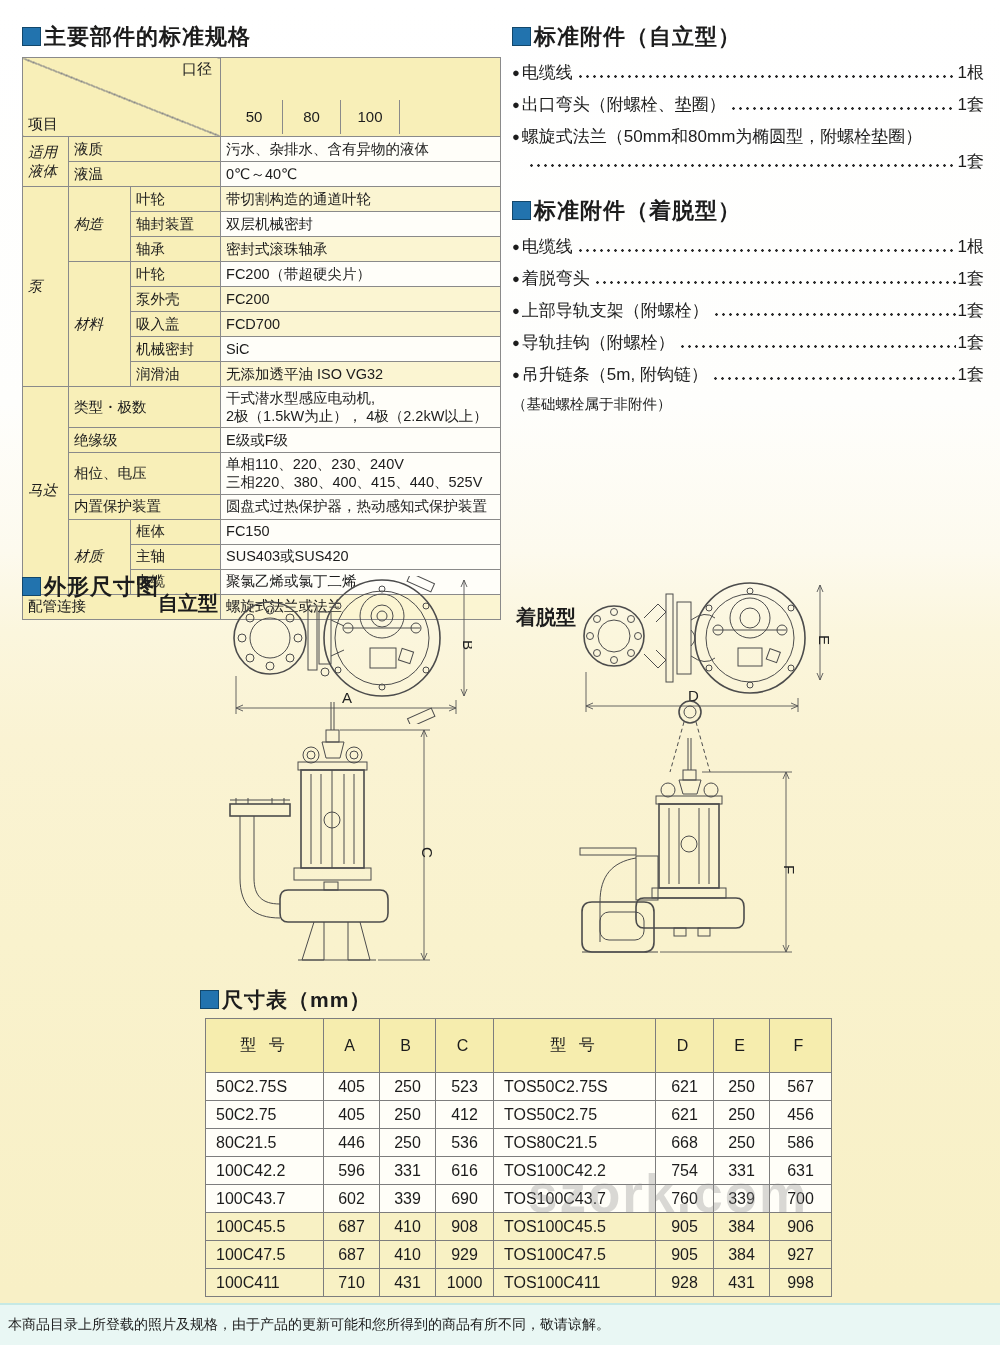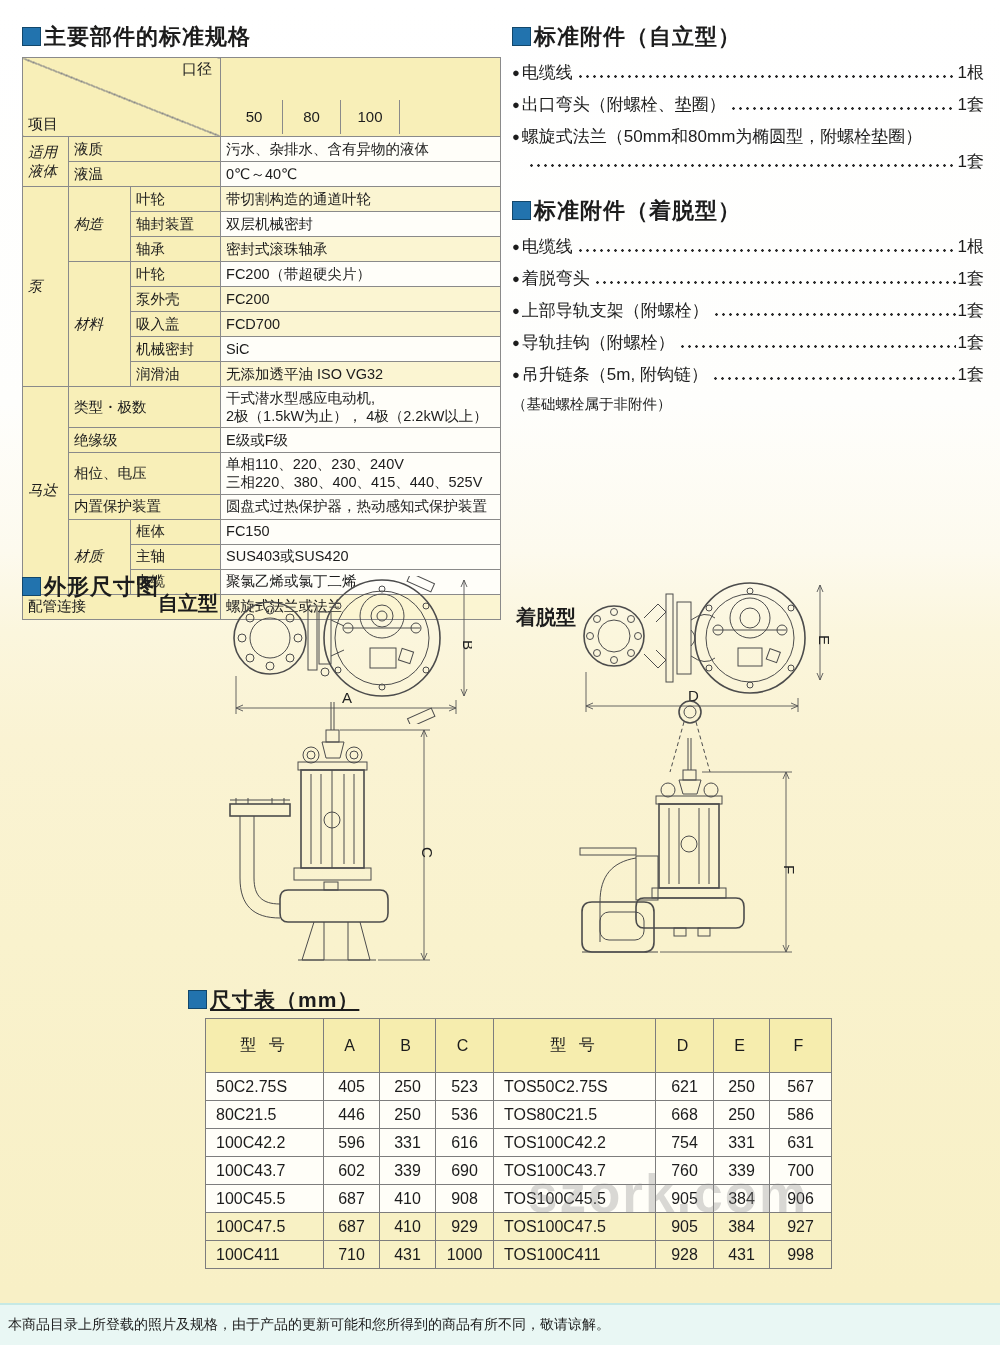--- a/index.html
+++ b/index.html
@@ -50,21 +50,21 @@
   
   .dims-title{position:absolute;left:22px;top:572px;}
   .type-label{position:absolute;font-size:20px;font-weight:bold;}
   .drawing{position:absolute;}
   .drawing svg{display:block;}
   .tl{stroke:#4c4c4c;fill:none;stroke-width:1;}
   .tl2{stroke:#4c4c4c;fill:none;stroke-width:1.6;}
   .dimln{stroke:#555;fill:none;stroke-width:0.9;}
   .dimtx{font-size:15px;fill:#222;font-family:"Liberation Sans","DejaVu Sans",sans-serif;}
   
-  .dimtab-title{position:absolute;left:188px;top:986px;font-size:21px;text-decoration:underline;}
+  .dimtab-title{position:absolute;left:200px;top:986px;font-size:21px;}
   table.dimt{position:absolute;left:205px;top:1018px;border-collapse:collapse;table-layout:fixed;width:576px;background:#fffef6;}
   table.dimt th,table.dimt td{border:1px solid #7d7d7d;font-size:16px;height:28px;padding:1px 4px;}
   table.dimt th{background:#f6edae;font-weight:normal;height:54px;letter-spacing:4px;}
   table.dimt td.model{text-align:left;padding-left:10px;}
   table.dimt td.num{text-align:center;}
   table.dimt tbody tr:nth-child(n+6) td{background:#f8f1c4;}
   table.dimt tbody tr:nth-child(-n+5) td{background:#fffef8;}
   
   .footer{position:absolute;left:0;top:1303px;width:1000px;height:42px;background:var(--footer-bg);
     border-top:2px solid #c6e9e4;display:flex;align-items:center;padding-left:8px;z-index:6;}
@@ -453,20 +453,30 @@
           <td class="model">50C2.75S</td>
           <td class="num">405</td>
           <td class="num">250</td>
           <td class="num">523</td>
           <td class="model">TOS50C2.75S</td>
           <td class="num">621</td>
           <td class="num">250</td>
           <td class="num">567</td>
         </tr>
         <tr>
+          <td class="model">50C2.75</td>
+          <td class="num">405</td>
+          <td class="num">250</td>
+          <td class="num">412</td>
+          <td class="model">TOS50C2.75</td>
+          <td class="num">621</td>
+          <td class="num">250</td>
+          <td class="num">456</td>
+        </tr>
+        <tr>
           <td class="model">80C21.5</td>
           <td class="num">446</td>
           <td class="num">250</td>
           <td class="num">536</td>
           <td class="model">TOS80C21.5</td>
           <td class="num">668</td>
           <td class="num">250</td>
           <td class="num">586</td>
         </tr>
         <tr>

